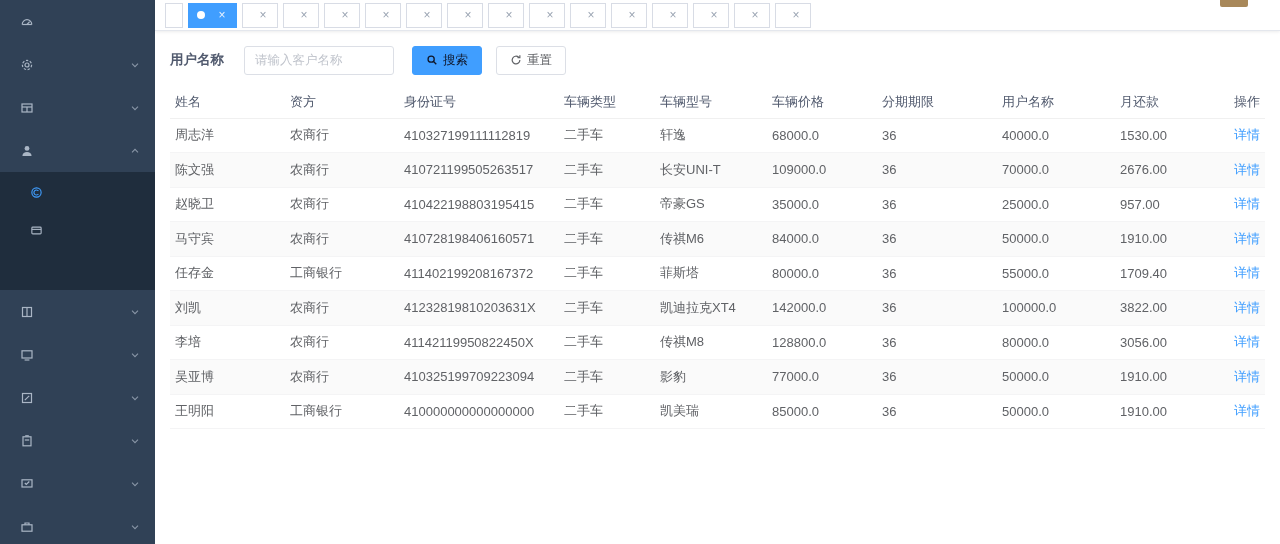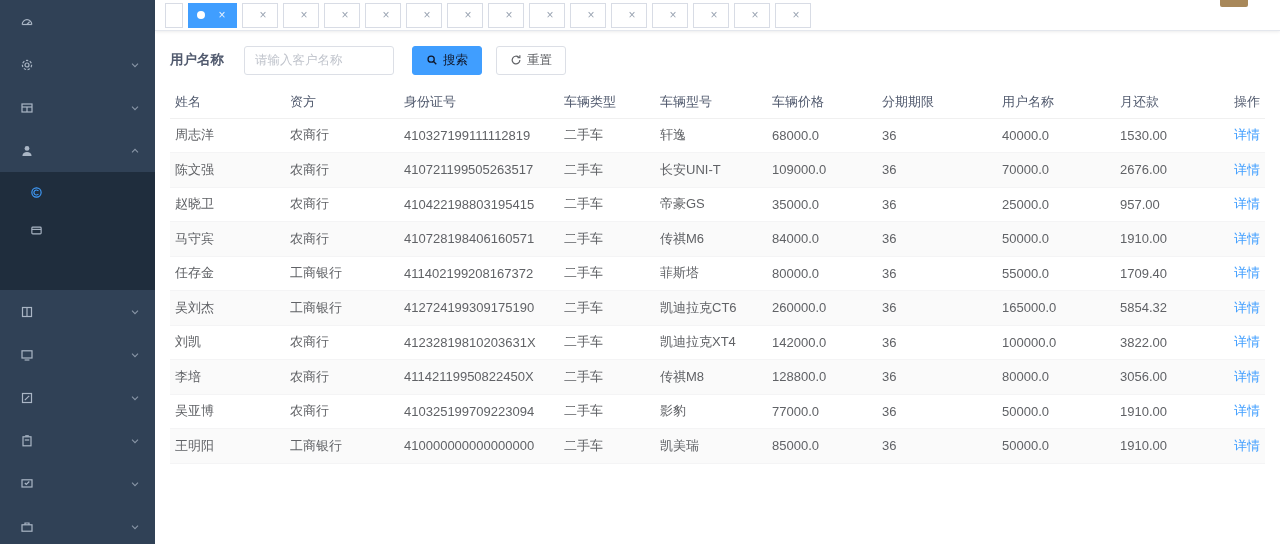--- a/index.html
+++ b/index.html
@@ -414,32 +414,20 @@
               <td>411402199208167372</td>
               <td>二手车</td>
               <td>菲斯塔</td>
               <td>80000.0</td>
               <td>36</td>
               <td>55000.0</td>
               <td>1709.40</td>
               <td class="op"><a class="detail-link">详情</a></td>
             </tr>
             <tr>
-              <td>吴刘杰</td>
-              <td>工商银行</td>
-              <td>412724199309175190</td>
-              <td>二手车</td>
-              <td>凯迪拉克CT6</td>
-              <td>260000.0</td>
-              <td>36</td>
-              <td>165000.0</td>
-              <td>5854.32</td>
-              <td class="op"><a class="detail-link">详情</a></td>
-            </tr>
-            <tr>
               <td>刘凯</td>
               <td>农商行</td>
               <td>41232819810203631X</td>
               <td>二手车</td>
               <td>凯迪拉克XT4</td>
               <td>142000.0</td>
               <td>36</td>
               <td>100000.0</td>
               <td>3822.00</td>
               <td class="op"><a class="detail-link">详情</a></td>

